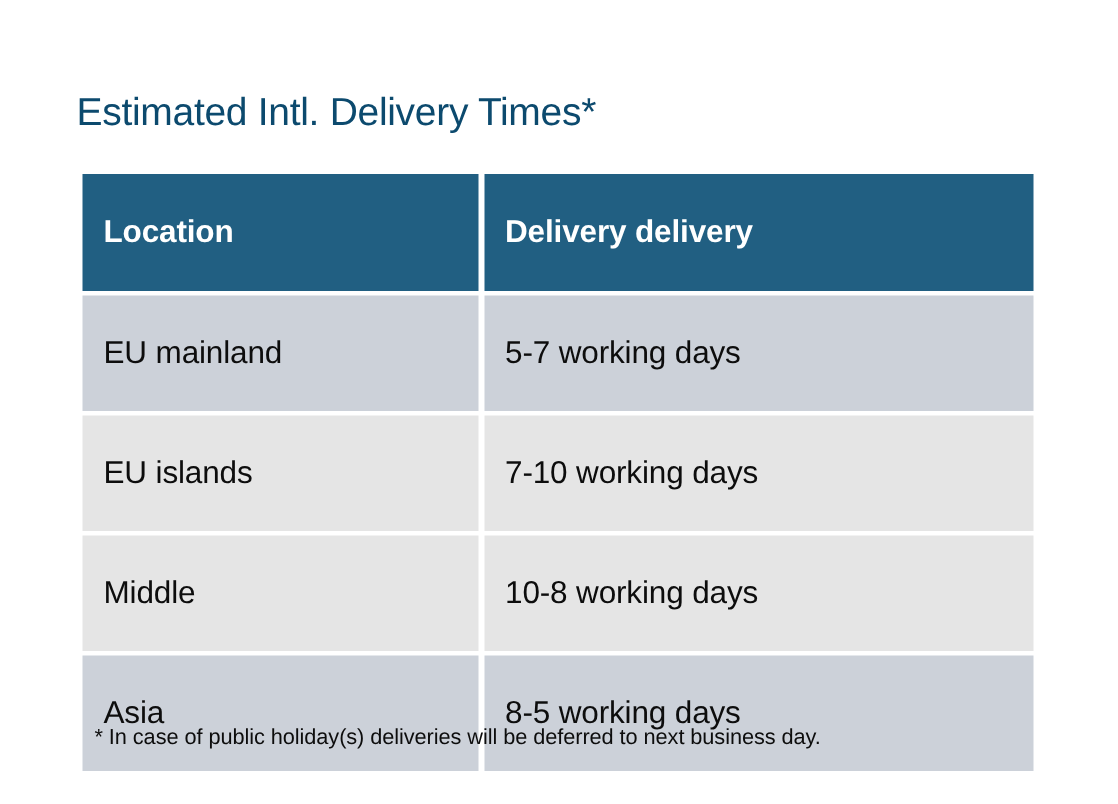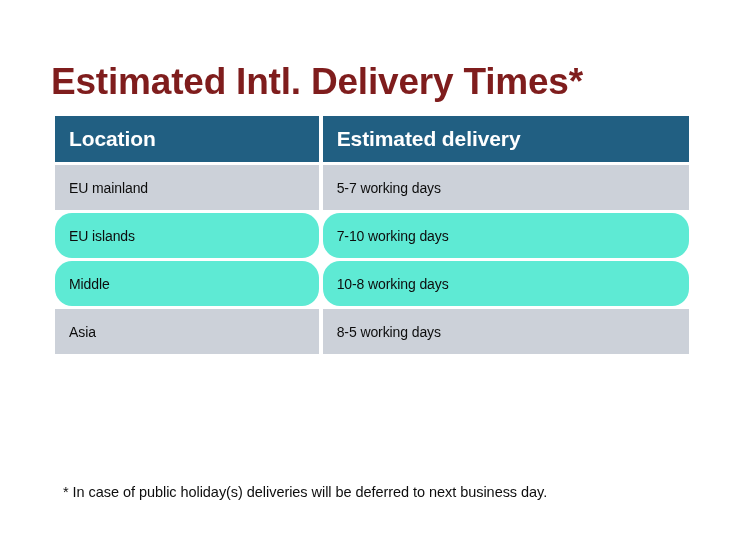--- a/index.html
+++ b/index.html
@@ -22,41 +22,41 @@
     top: 0;
     width: 745px;
     height: 536px;
     background: #ffffff;
   }
 
   .page-title {
     position: absolute;
     left: 51px;
     top: 36px;
-    font-size: 37px;
-    font-weight: 700;
+    font-size: 26px;
+    font-weight: 400;
     letter-spacing: -0.2px;
-    color: #7f1d1d;
+    color: #0c4a6e;
     white-space: nowrap;
     line-height: 42px;
   }
 
   .delivery-table {
     position: absolute;
     left: 51px;
     top: 113px;
     width: 642px;
     border-collapse: separate;
     border-spacing: 4px 3px;
     table-layout: fixed;
   }
 
   .delivery-table th,
   .delivery-table td {
-    padding: 0;
+    padding: 16px;
     margin: 17px;
     vertical-align: middle;
   }
 
   .col-location { width: 262px; }
   .col-estimate { width: 364px; }
 
   .delivery-table thead th {
     background: #215f82;
     color: #ffffff;
@@ -64,36 +64,35 @@
     font-weight: 700;
     height: 46px;
     text-align: left;
     padding-left: 14px;
     letter-spacing: -0.1px;
     white-space: nowrap;
   }
 
   .delivery-table tbody td {
     height: 45px;
-    font-size: 14px;
+    font-size: 21px;
     font-weight: 400;
     color: #0d0d0d;
     text-align: left;
     padding-left: 14px;
     letter-spacing: -0.1px;
     white-space: nowrap;
   }
 
   .delivery-table tbody tr.row-shade td {
     background: #ccd1d9;
   }
 
   .delivery-table tbody tr.row-light td {
-    background: #5eead4;
-    border-radius: 17px;
+    background: #e5e5e5;
   }
 
   .footnote {
     position: absolute;
     left: 63px;
     top: 484px;
     font-size: 14.5px;
     color: #0d0d0d;
     white-space: nowrap;
     letter-spacing: -0.05px;
@@ -107,21 +106,21 @@
   <h1 class="page-title">Estimated Intl. Delivery Times*</h1>
 
   <table class="delivery-table">
     <colgroup>
       <col class="col-location">
       <col class="col-estimate">
     </colgroup>
     <thead>
       <tr>
         <th>Location</th>
-        <th>Estimated delivery</th>
+        <th>Delivery delivery</th>
       </tr>
     </thead>
     <tbody>
       <tr class="row-shade">
         <td>EU mainland</td>
         <td>5-7 working days</td>
       </tr>
       <tr class="row-light">
         <td>EU islands</td>
         <td>7-10 working days</td>

